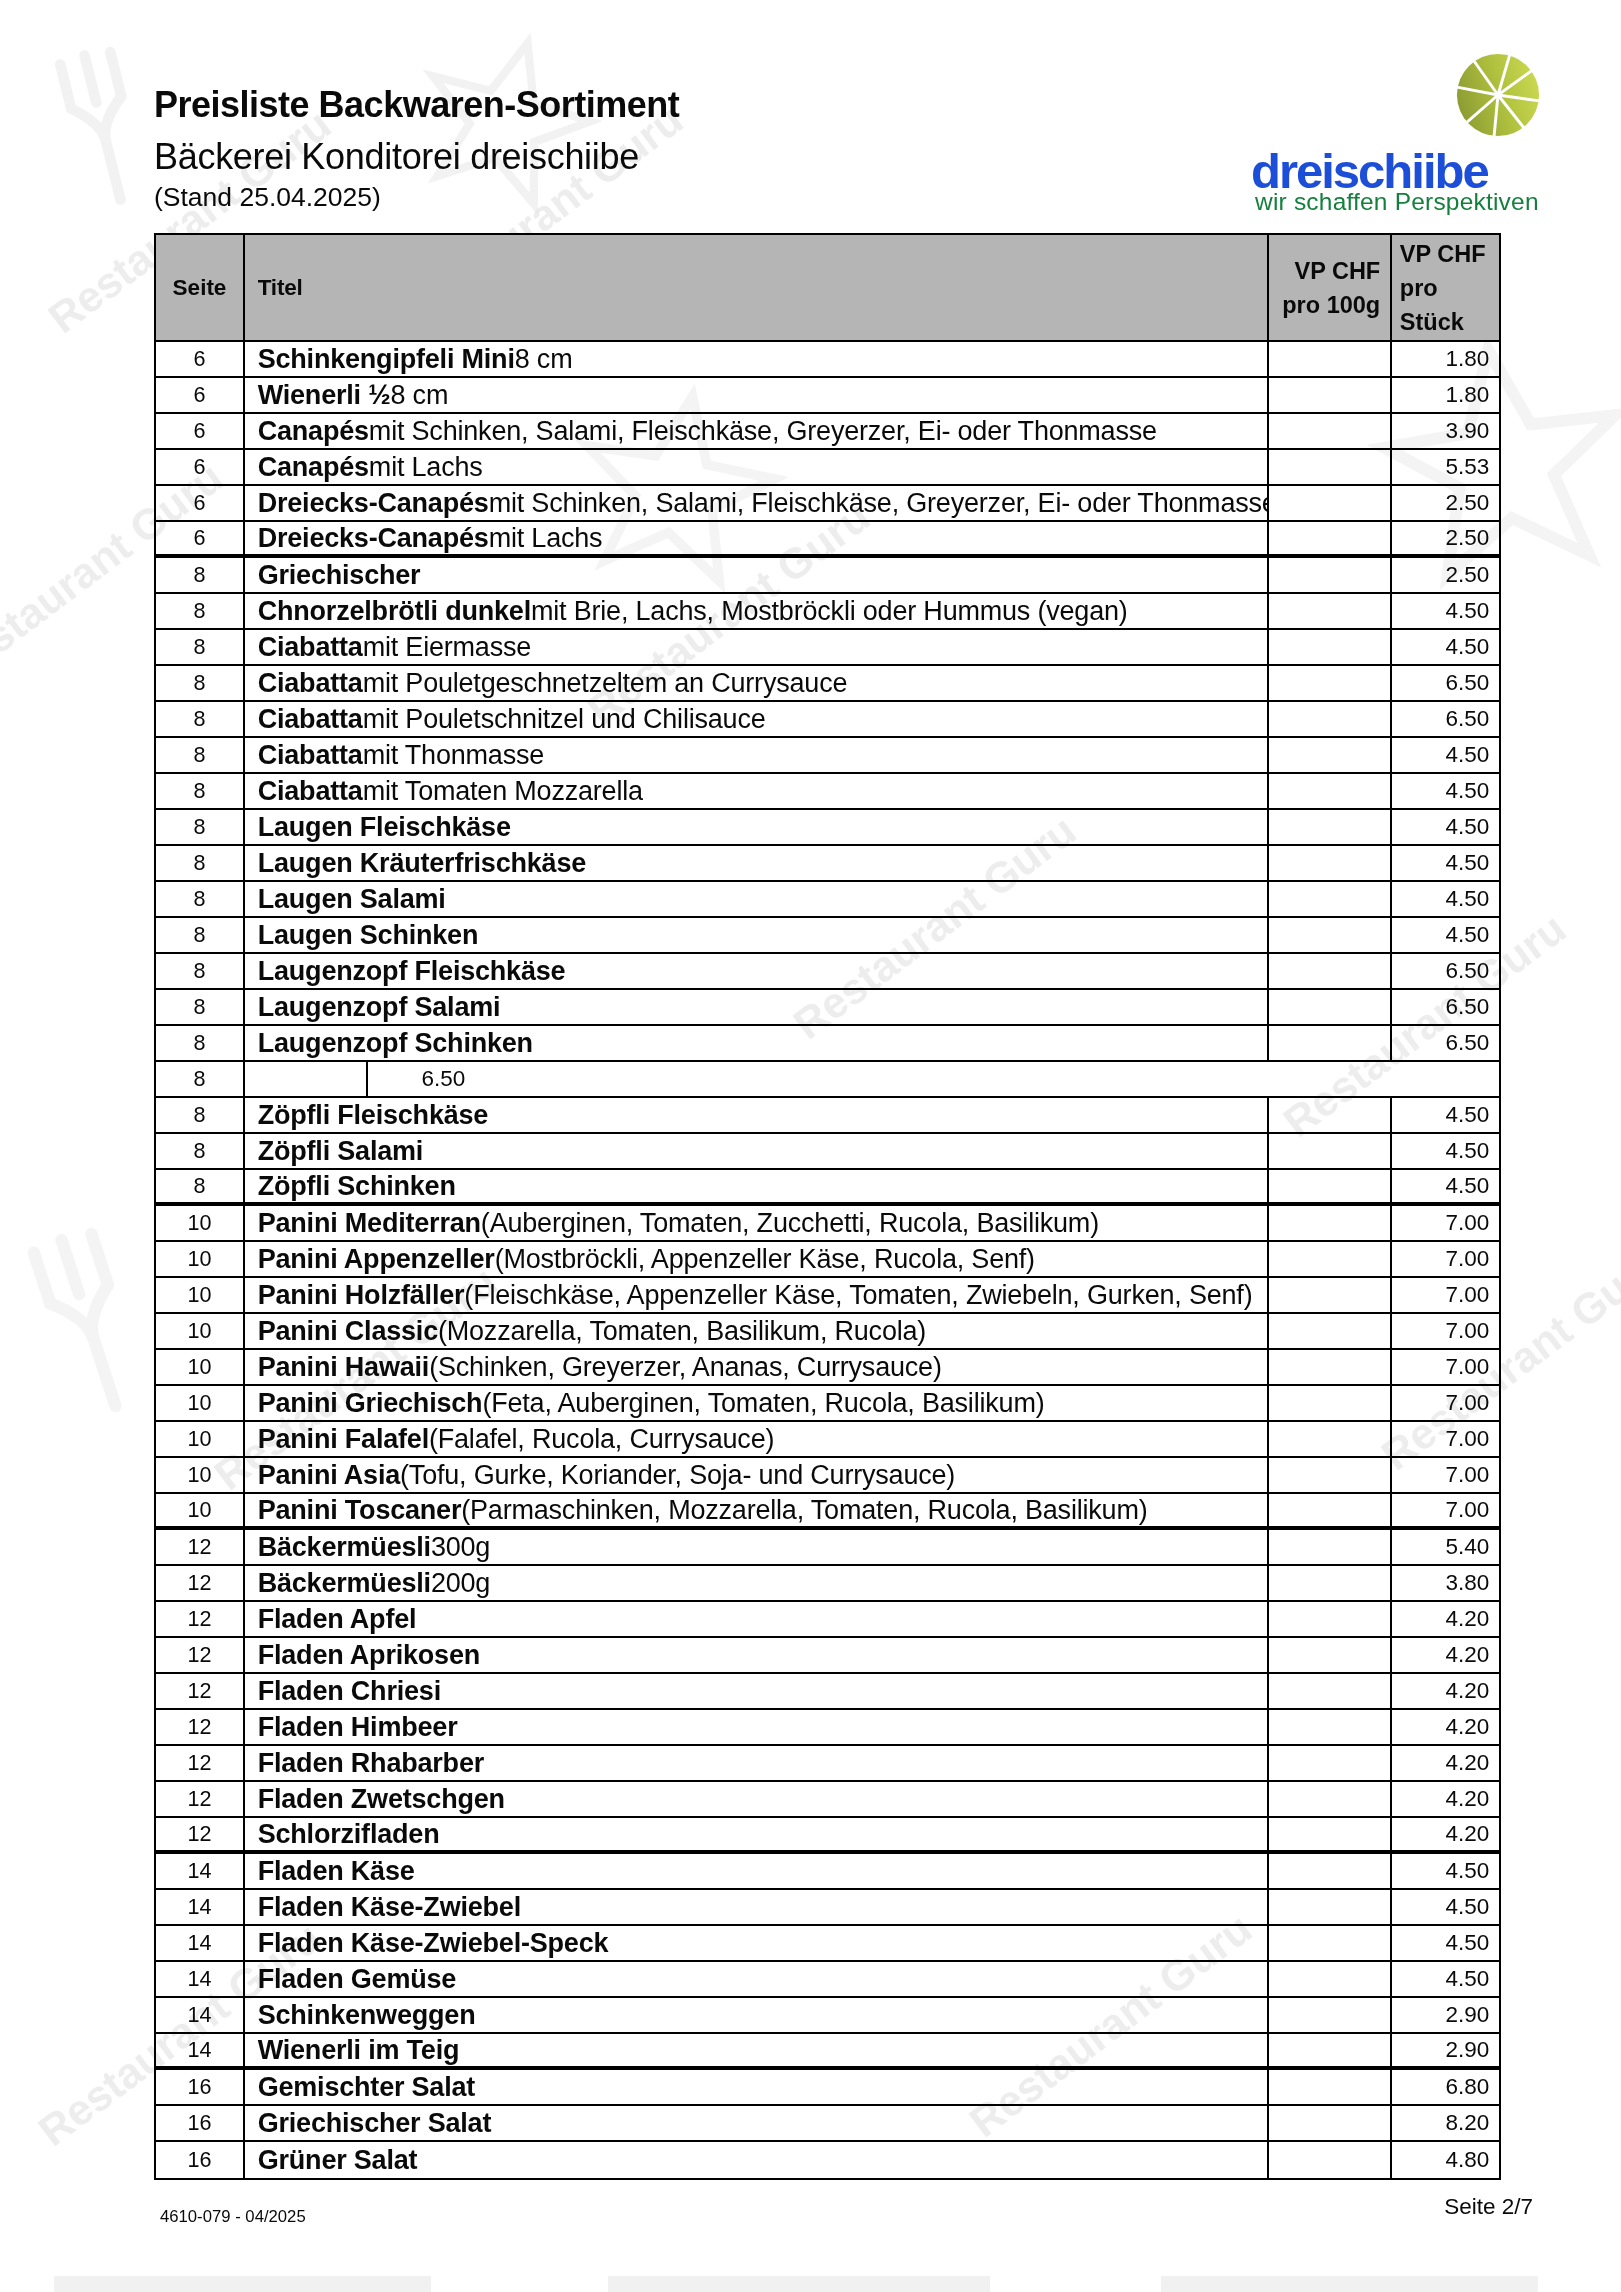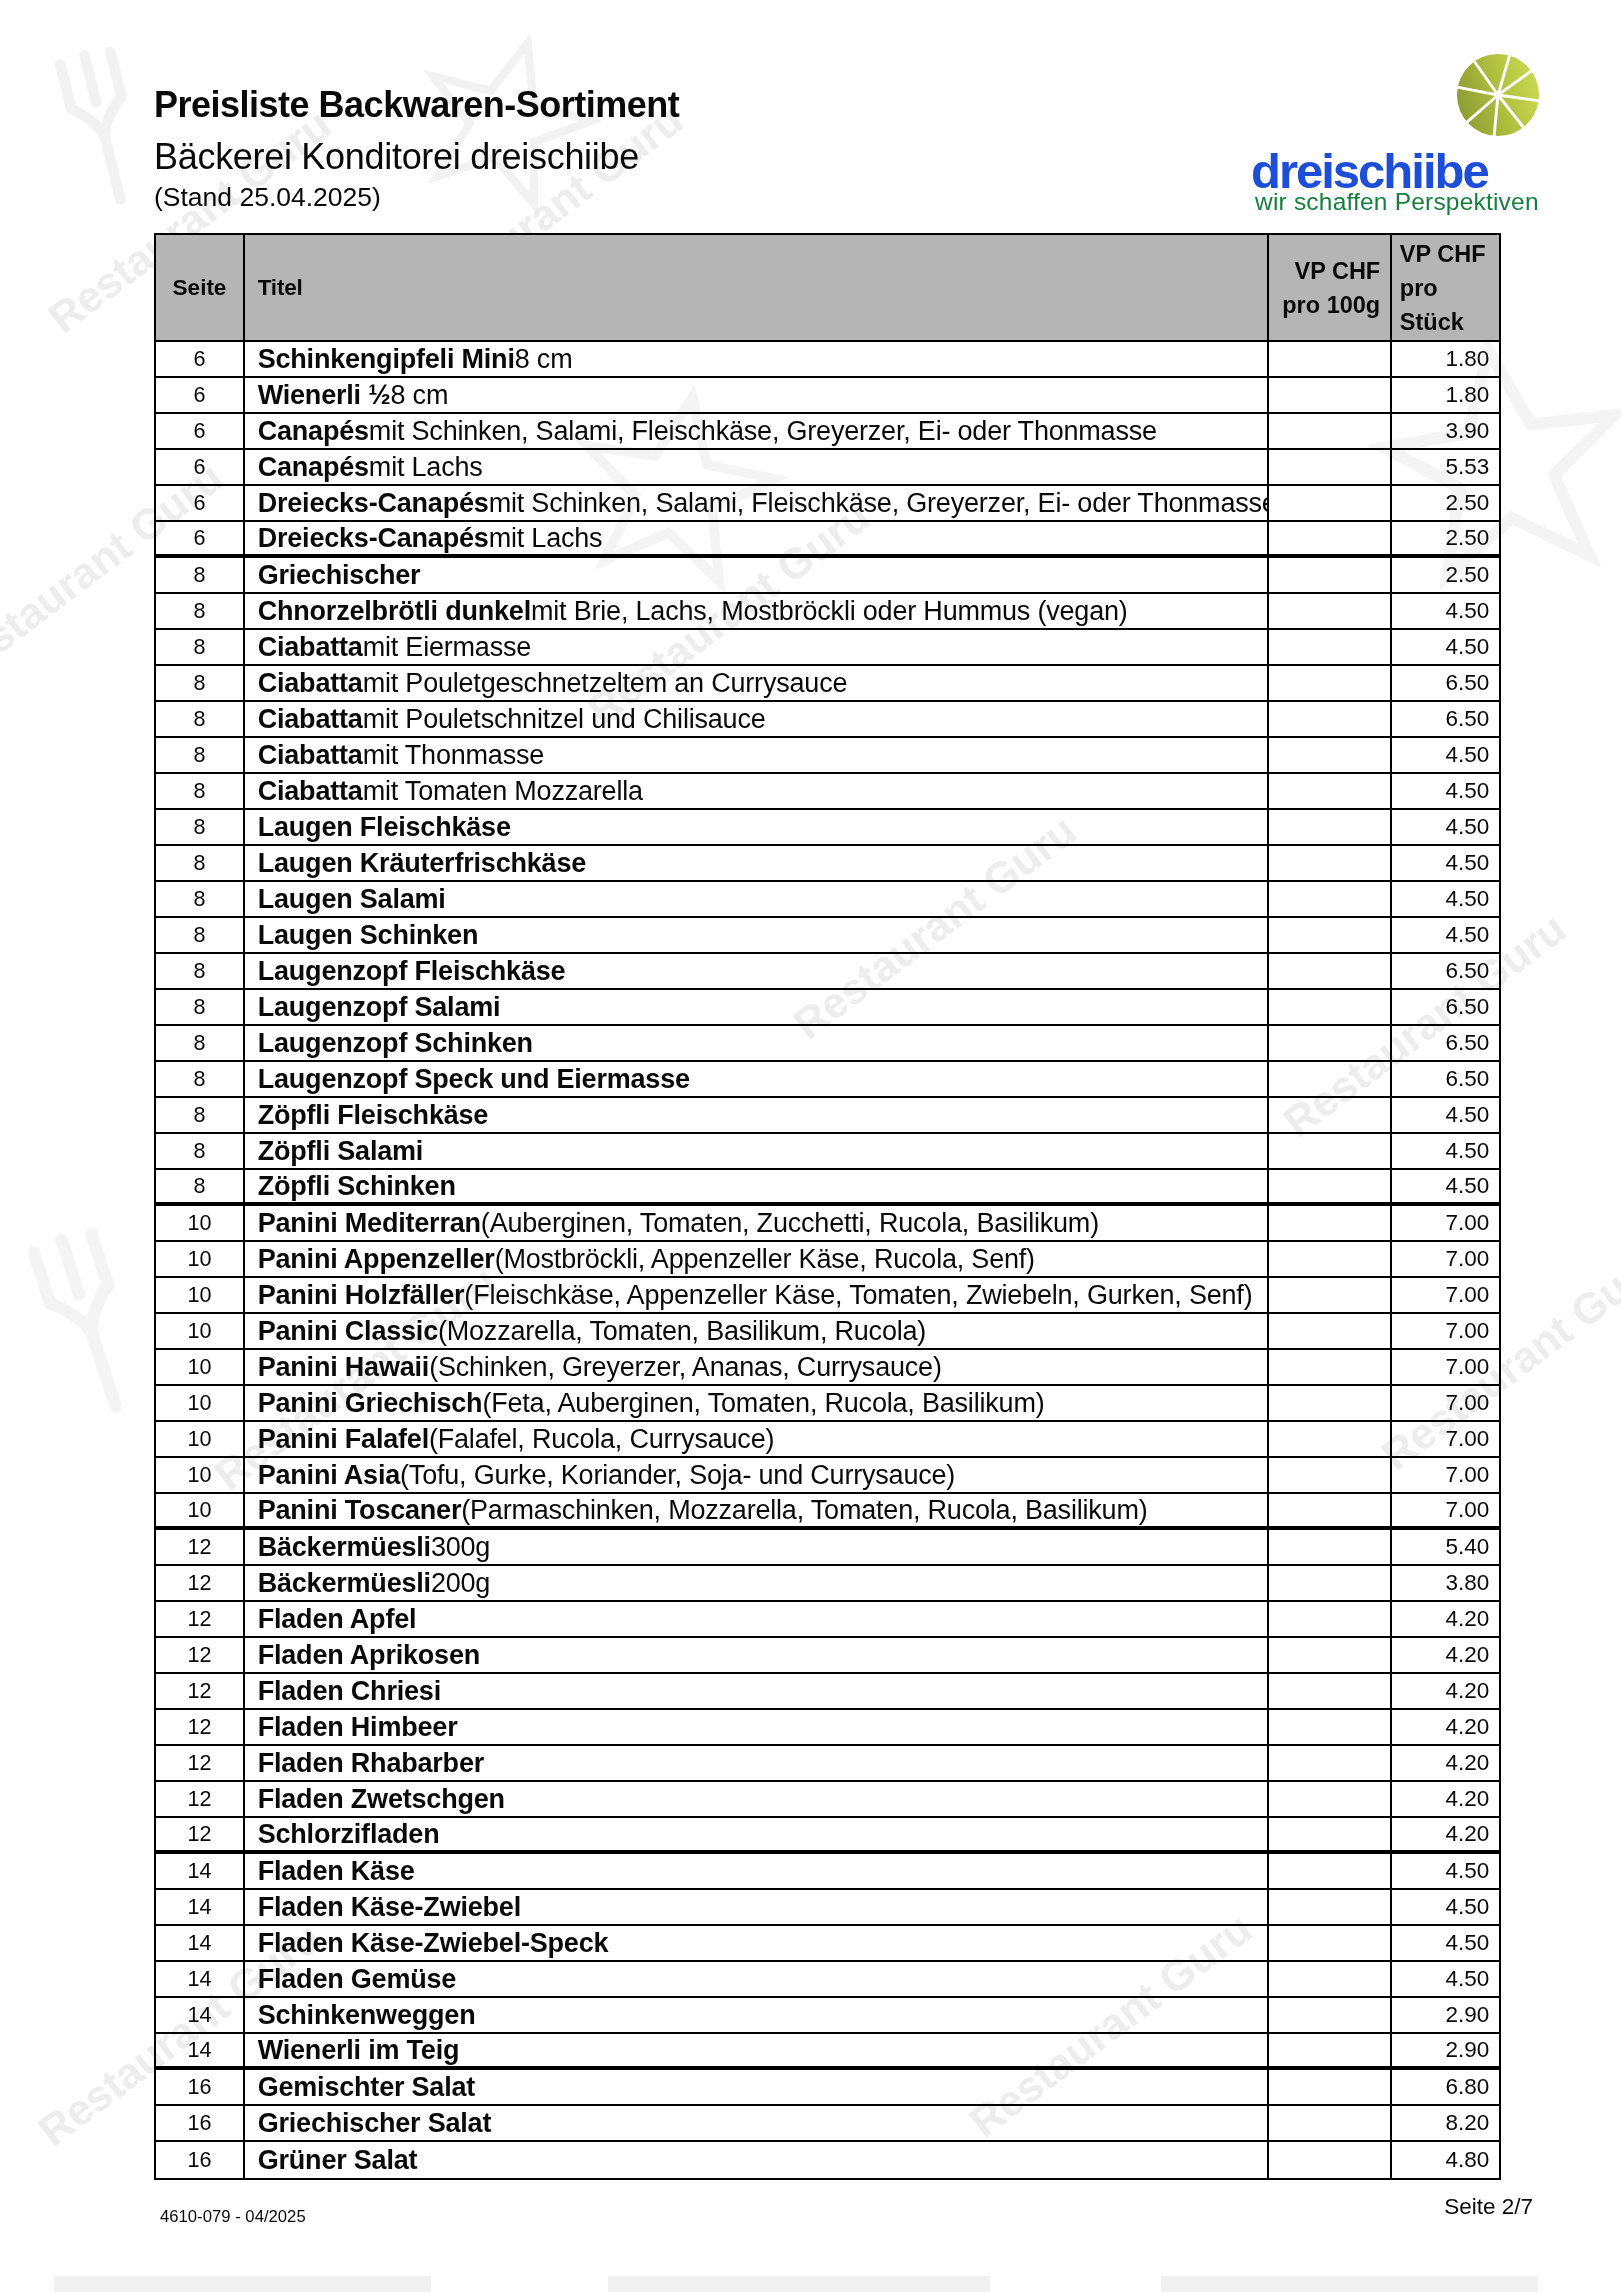--- a/index.html
+++ b/index.html
@@ -320,24 +320,20 @@
       <div class="cell c-page">8</div>
       <div class="cell c-title">
             <span class="t-bold">Laugenzopf Schinken</span>
             <span class="t-rest"></span>
           </div>
       <div class="cell c-100g"></div>
       <div class="cell c-price">6.50</div>
     </div>
         <div class="trow">
       <div class="cell c-page">8</div>
-      <div class="cell c-title">
-            <span class="t-bold">Laugenzopf Speck und Eiermasse</span>
-            <span class="t-rest"></span>
-          </div>
       <div class="cell c-100g"></div>
       <div class="cell c-price">6.50</div>
     </div>
         <div class="trow">
       <div class="cell c-page">8</div>
       <div class="cell c-title">
             <span class="t-bold">Zöpfli Fleischkäse</span>
             <span class="t-rest"></span>
           </div>
       <div class="cell c-100g"></div>

